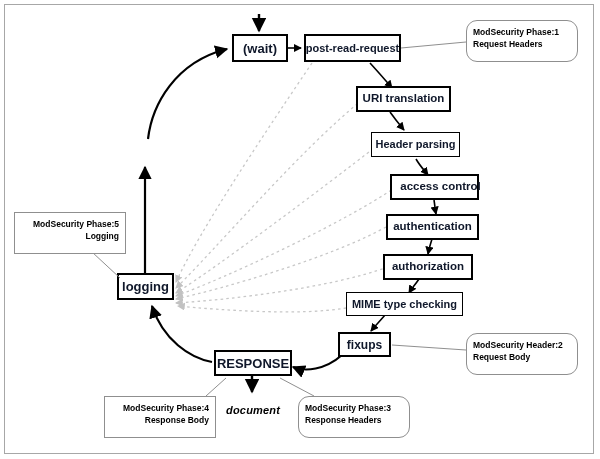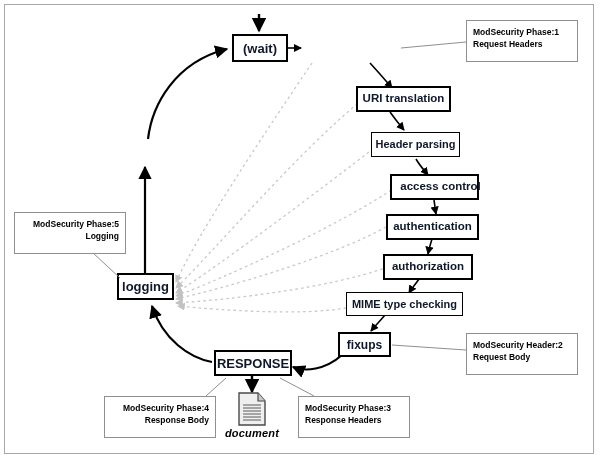--- a/index.html
+++ b/index.html
@@ -10,23 +10,23 @@
 
   .node{position:absolute;box-sizing:border-box;background:#fff;display:flex;align-items:center;justify-content:center;
         color:#0f172a;white-space:nowrap;}
   .node.bold{border:2.5px solid #000;font-weight:bold;}
   .node.thin{border:1.5px solid #000;font-weight:bold;}
   .node span{display:block;line-height:1;}
 
   .ann{position:absolute;box-sizing:border-box;background:#fff;border:1px solid #8f8f8f;
        font-size:8.5px;font-weight:bold;color:#000;line-height:1.45;padding:5px 6px;}
   .ann.r{text-align:right;}
-  .ann.l{text-align:left;}
-
-  .doc-wrap{position:absolute;display:flex;flex-direction:column;align-items:center;}
+  .ann.l{text-align:left;border-radius:11px;}
+
+  .doc-wrap{position:absolute;display:flex;align-items:center;}
   .doc-label{font-style:italic;font-weight:bold;font-size:11px;color:#000;margin-top:1px;letter-spacing:.2px;}
 </style>
 </head>
 <body>
 
 <div id="root">
   <div id="frame"></div>
 
   <svg id="wires" viewBox="0 0 600 459" xmlns="http://www.w3.org/2000/svg">
     <defs>
@@ -105,20 +105,23 @@
       <path d="M386,227 C330,258 225,288 176,299" marker-end="url(#ahg)"></path>
       <path d="M388,267 C330,288 228,300 176,303" marker-end="url(#ahg)"></path>
       <path d="M346,308 C300,316 220,310 178,306" marker-end="url(#ahg)"></path>
     </g>
   </svg>
 
   <div class="node bold" style="left:232px;top:34px;width:56px;height:28px;font-size:13px;">
     <span>(wait)</span>
   </div>
 
+  <div class="node bold" style="left:304px;top:34px;width:97px;height:28px;font-size:11px;">
+    <span>post-read-request</span>
+  </div>
 
   <div class="node bold" style="left:356px;top:86px;width:95px;height:26px;font-size:11.5px;">
     <span>URI translation</span>
   </div>
 
   <div class="node thin" style="left:371px;top:132px;width:89px;height:25px;font-size:11px;">
     <span>Header parsing</span>
   </div>
 
   <div class="node bold" style="left:390px;top:174px;width:89px;height:26px;font-size:11.5px;padding-left:12px;">

